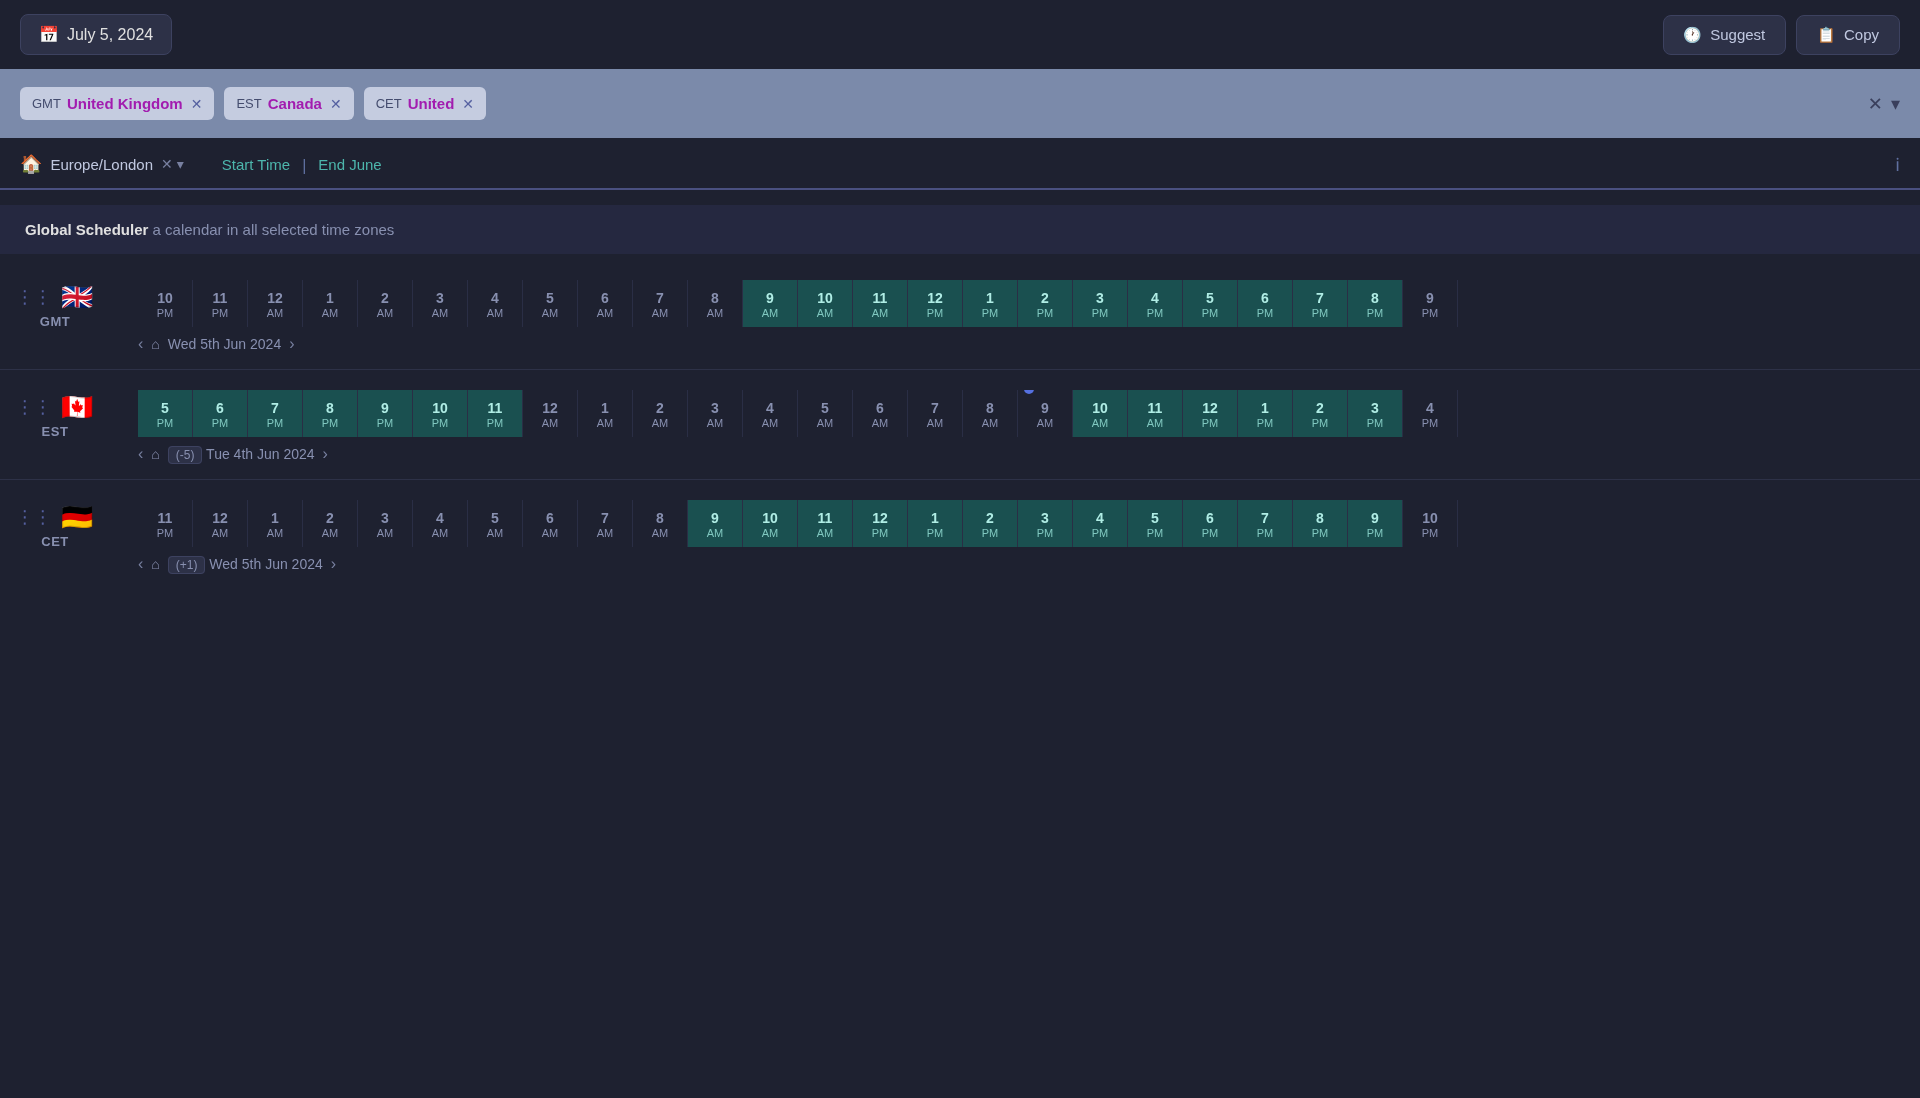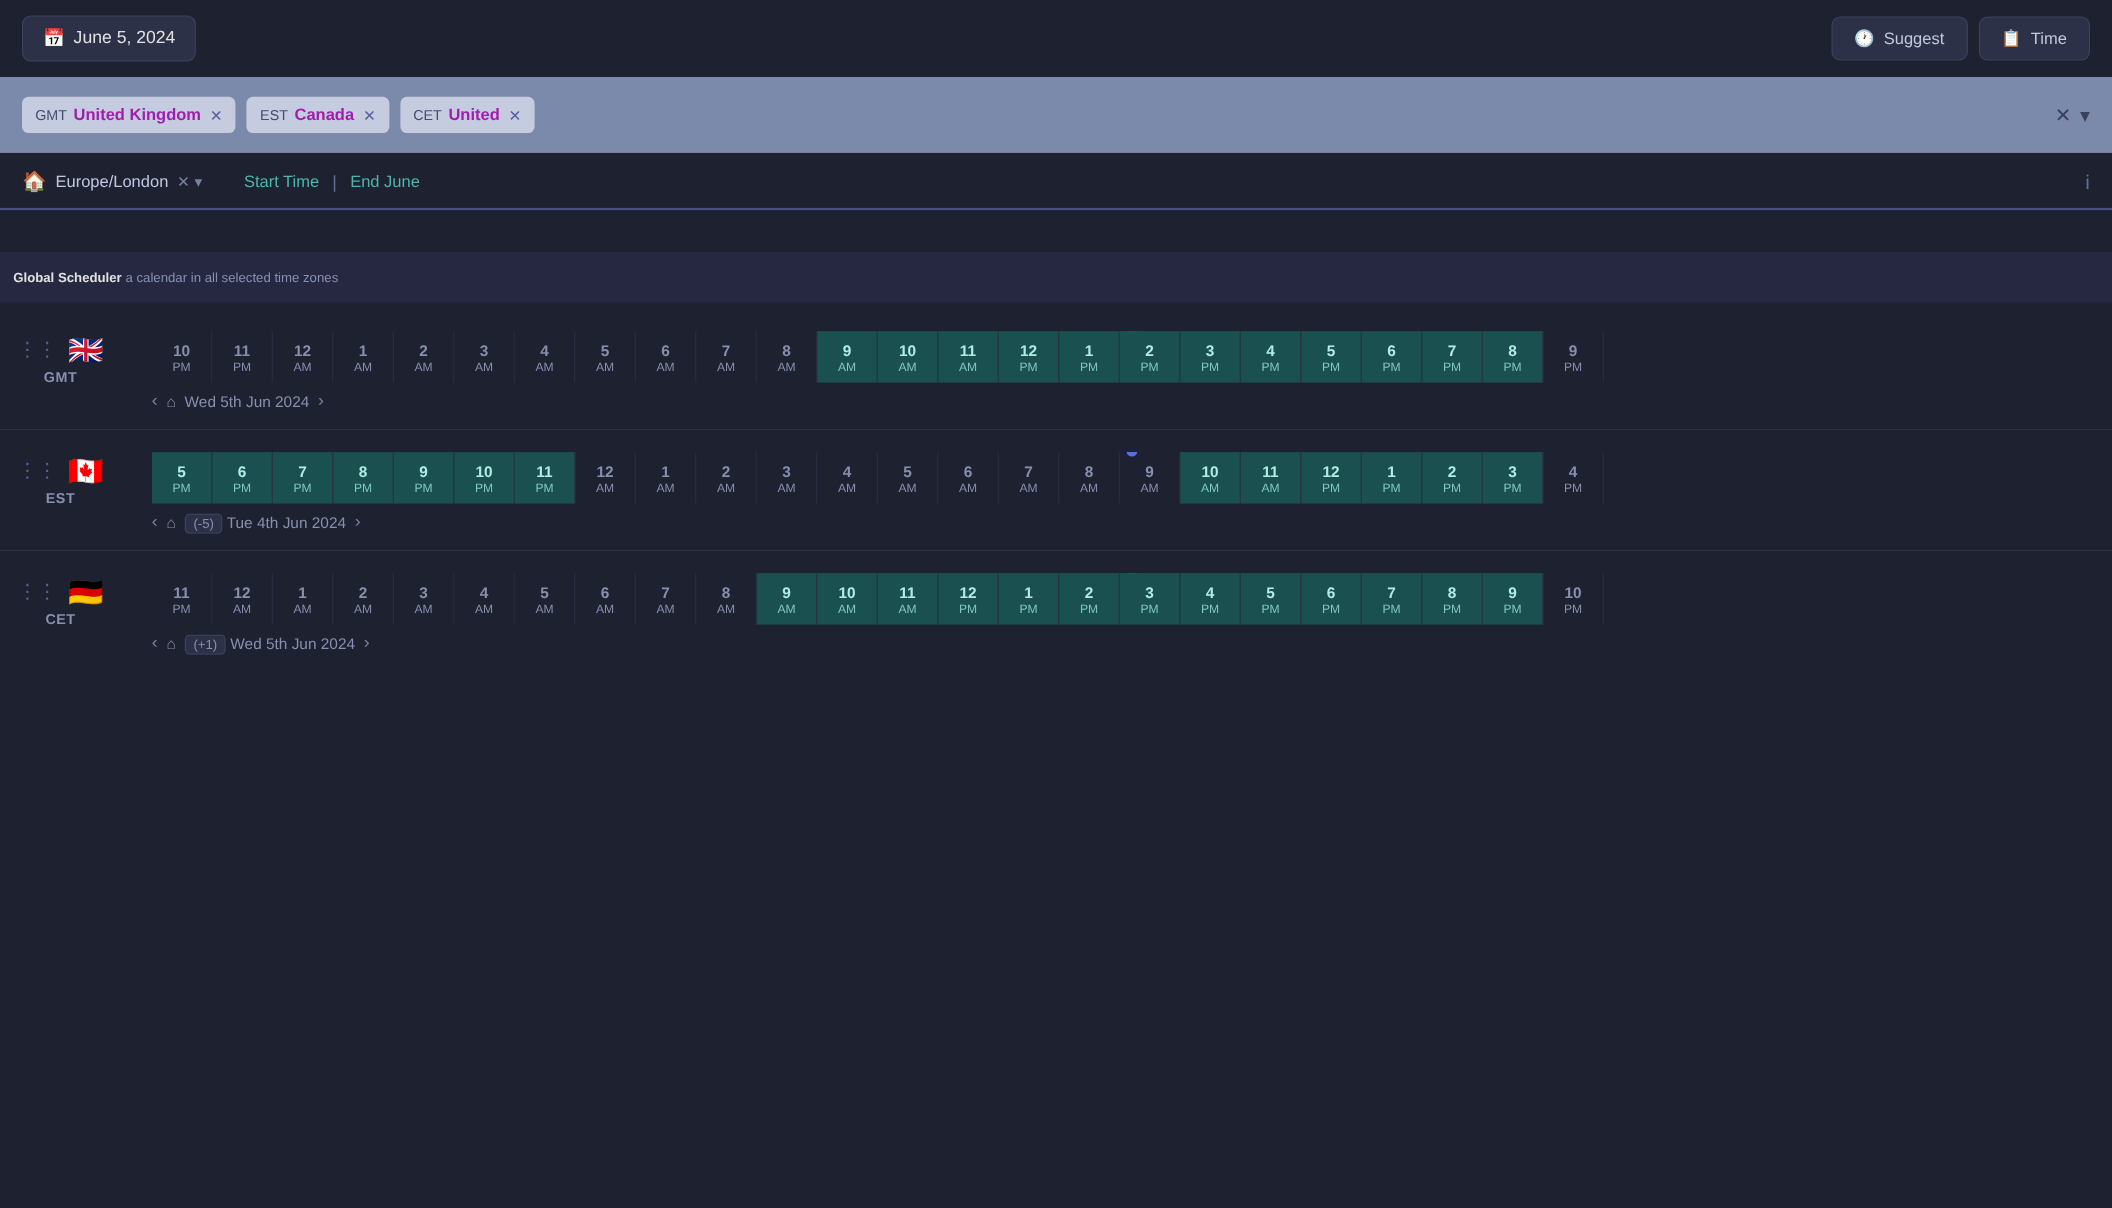--- a/index.html
+++ b/index.html
@@ -137,23 +137,23 @@
     .info-icon-top-right {
       margin-left: auto;
       color: #6070a0;
       font-size: 18px;
       cursor: pointer;
     }
 
     
     .scheduler-label {
       background: #252840;
-      padding: 16px 12px;
-      font-size: 12px;
-      margin-top: 38px;
+      padding: 16px 25px;
+      font-size: 15px;
+      margin-top: 15px;
     }
     .scheduler-label strong { color: #e0e0e0; font-weight: 700; }
     .scheduler-label span { color: #8890b0; }
 
     
     .timeline-section {
       padding: 10px 0 0 0;
     }
     .tz-row {
       display: flex;
@@ -262,30 +262,30 @@
       background: #2d3147;
       margin: 4px 0;
     }
   </style>
 </head>
 <body>
 
 <div class="header">
   <div class="date-selector">
     <span class="cal-icon">📅</span>
-    <span>June 5, 2024</span>
+    <span>July 5, 2024</span>
   </div>
   <div class="header-actions">
     <button class="btn-action">
       <span>🕐</span>
       <span>Suggest</span>
     </button>
     <button class="btn-action">
       <span>📋</span>
-      <span>Time</span>
+      <span>Copy</span>
     </button>
   </div>
 </div>
 
 <div class="tz-tags-bar">
   <div class="tz-tag">
     <span class="tz-code">GMT</span>
     <span class="tz-name">United Kingdom</span>
     <span class="close-btn">✕</span>
   </div>

